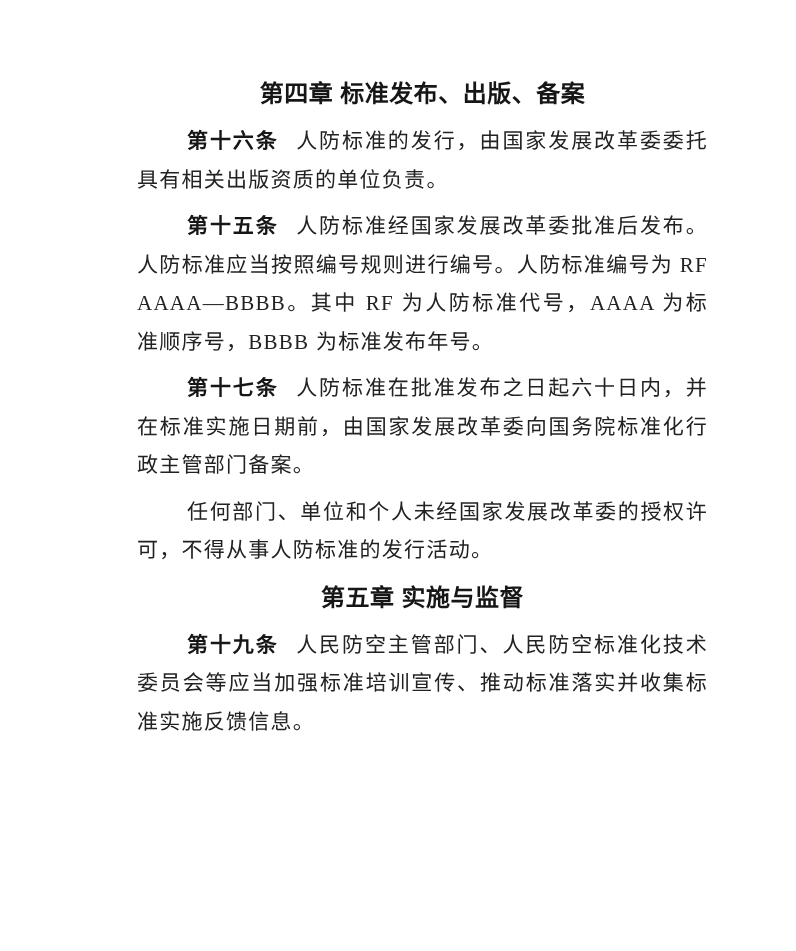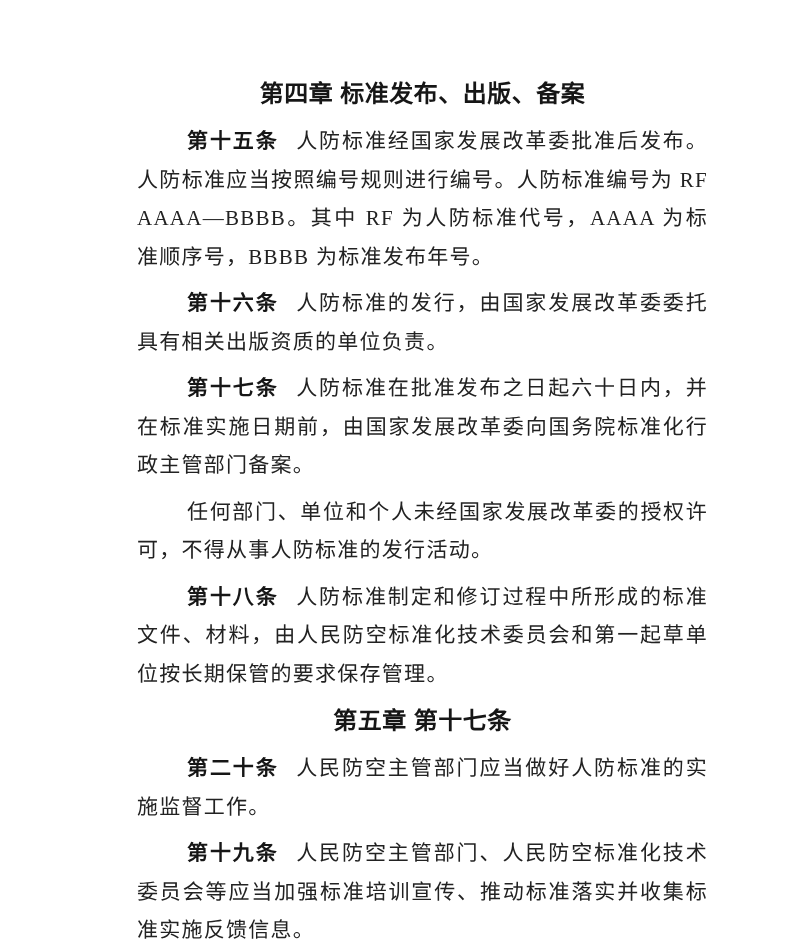--- a/index.html
+++ b/index.html
@@ -40,43 +40,37 @@
   }
 </style>
 </head>
 <body>
 
 <div class="page">
 
   <h2 class="chapter-heading">第四章 标准发布、出版、备案</h2>
 
   <p class="article-paragraph">
-    <span class="article-number">第十五条</span><span>人防标准经国家发展改革委批准后发布。人防标准应当按照编号规则进行编号。人防标准编号为 RF AAAA—BBBB。其中 RF 为人防标准代号，AAAA 为标准顺序号，BBBB 为标准发布年号。</span>
+    <span class="article-number">第十六条</span><span>人防标准的发行，由国家发展改革委委托具有相关出版资质的单位负责。</span>
   </p>
 
   <p class="article-paragraph">
-    <span class="article-number">第十六条</span><span>人防标准的发行，由国家发展改革委委托具有相关出版资质的单位负责。</span>
+    <span class="article-number">第十五条</span><span>人防标准经国家发展改革委批准后发布。人防标准应当按照编号规则进行编号。人防标准编号为 RF AAAA—BBBB。其中 RF 为人防标准代号，AAAA 为标准顺序号，BBBB 为标准发布年号。</span>
   </p>
 
   <p class="article-paragraph">
     <span class="article-number">第十七条</span><span>人防标准在批准发布之日起六十日内，并在标准实施日期前，由国家发展改革委向国务院标准化行政主管部门备案。</span>
   </p>
 
   <p class="article-paragraph">
     <span>任何部门、单位和个人未经国家发展改革委的授权许可，不得从事人防标准的发行活动。</span>
   </p>
 
-  <p class="article-paragraph">
-    <span class="article-number">第十八条</span><span>人防标准制定和修订过程中所形成的标准文件、材料，由人民防空标准化技术委员会和第一起草单位按长期保管的要求保存管理。</span>
-  </p>
 
-  <h2 class="chapter-heading">第五章 第十七条</h2>
+  <h2 class="chapter-heading">第五章 实施与监督</h2>
 
 
-  <p class="article-paragraph">
-    <span class="article-number">第二十条</span><span>人民防空主管部门应当做好人防标准的实施监督工作。</span>
-  </p>
 
   <p class="article-paragraph">
     <span class="article-number">第十九条</span><span>人民防空主管部门、人民防空标准化技术委员会等应当加强标准培训宣传、推动标准落实并收集标准实施反馈信息。</span>
   </p>
 
 </div>
 
 </body></html>

